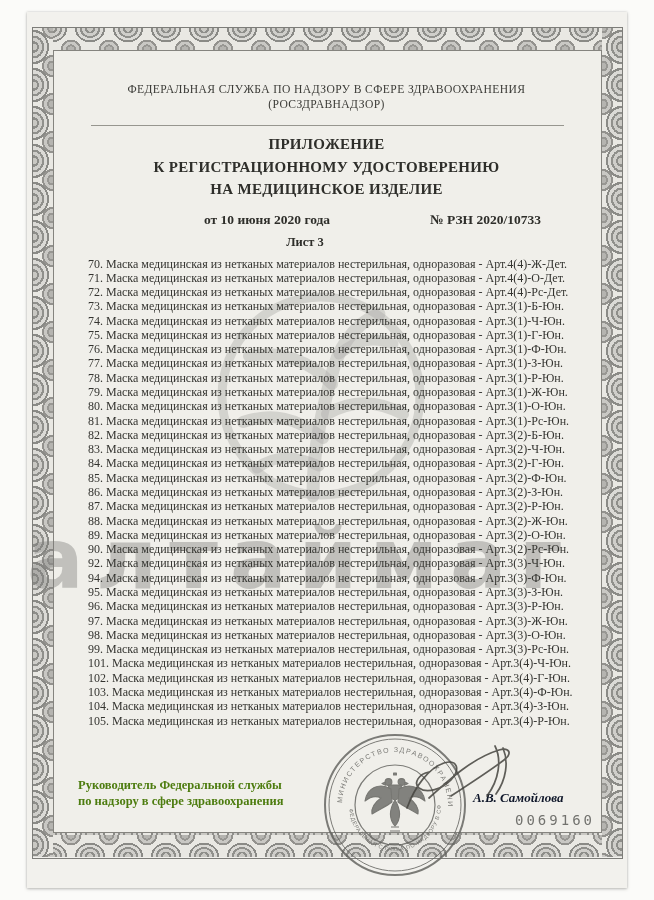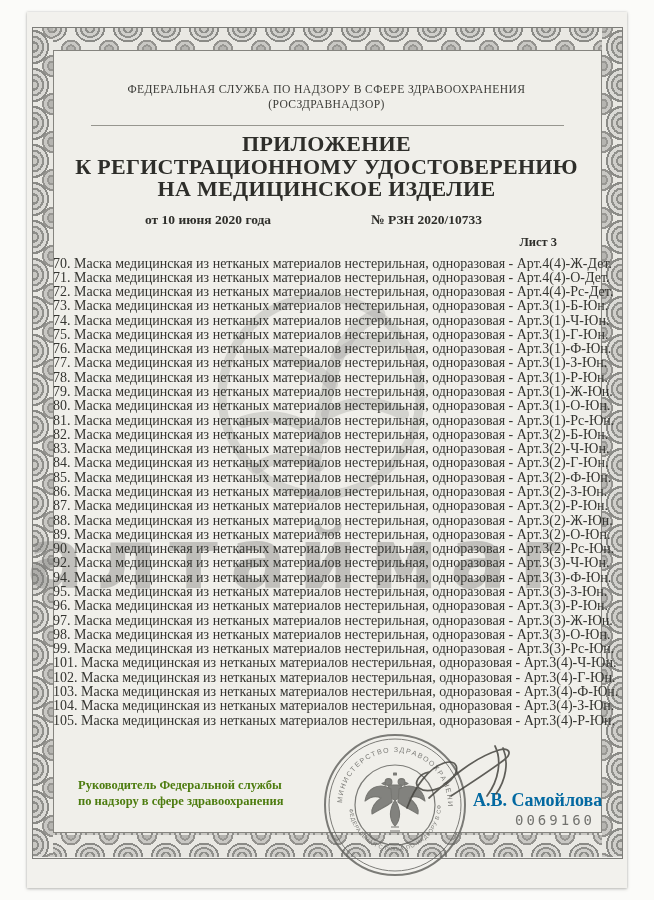--- a/index.html
+++ b/index.html
@@ -56,29 +56,29 @@
     font-size:30px;letter-spacing:5px;color:rgba(138,138,134,.40);
     white-space:nowrap;
   }
   
   .content{
     position:absolute;left:26px;top:38px;width:547px;height:781px;
     color:#33332f;
   }
   .agency{margin-top:33px;text-align:center;font-size:11.6px;line-height:14.5px;letter-spacing:.4px;color:#3c3c38;}
   .rule{margin:13px 36px 0 38px;border-top:1px solid #97968f;}
-  .titles{margin-top:7px;text-align:center;font-weight:bold;font-size:22px;line-height:22.5px;color:#2e2e2a;letter-spacing:.3px;}
-  .daterow{margin-top:11px;font-weight:bold;font-size:13.5px;color:#2e2e2a;display:flex;}
+  .titles{margin-top:7px;text-align:center;font-weight:bold;font-size:15px;line-height:22.5px;color:#2e2e2a;letter-spacing:.3px;}
+  .daterow{margin-top:11px;font-weight:bold;font-size:13.5px;color:#2e2e2a;display:flex;justify-content:center;}
   .daterow .d1{margin-left:92px;}
   .daterow .d2{margin-left:100px;}
-  .sheetrow{margin-top:7px;text-align:right;padding-right:43px;font-weight:bold;font-size:12.5px;color:#2e2e2a;}
-  .list{margin-top:7px;margin-right:10px;font-size:14px;line-height:14.28px;color:#343430;}
+  .sheetrow{margin-top:7px;text-align:center;padding-right:43px;font-weight:bold;font-size:12.5px;color:#2e2e2a;}
+  .list{margin-top:7px;margin-left:35px;margin-right:10px;font-size:12px;line-height:14.28px;color:#343430;}
   .item-line{white-space:nowrap;}
   .signer{position:absolute;left:25px;top:727px;font-weight:bold;font-size:12.5px;line-height:16px;color:#4d7c0f;}
-  .signer-name{position:absolute;left:420px;top:740px;font-weight:bold;font-size:18px;color:#0369a1;white-space:nowrap;}
+  .signer-name{position:absolute;left:420px;top:740px;font-weight:bold;font-size:13px;color:#0f172a;white-space:nowrap;font-style:italic;}
   
   .stamp{position:absolute;left:288px;top:718px;width:160px;height:150px;opacity:.82;filter:blur(.3px);}
   .signature{position:absolute;left:372px;top:724px;width:140px;height:85px;opacity:.85;}
   .serial{
     position:absolute;left:488px;top:800px;
     font-family:"DejaVu Sans Mono", monospace;
     font-size:14px;letter-spacing:3px;color:#72726e;
   }
 </style>
 </head>

